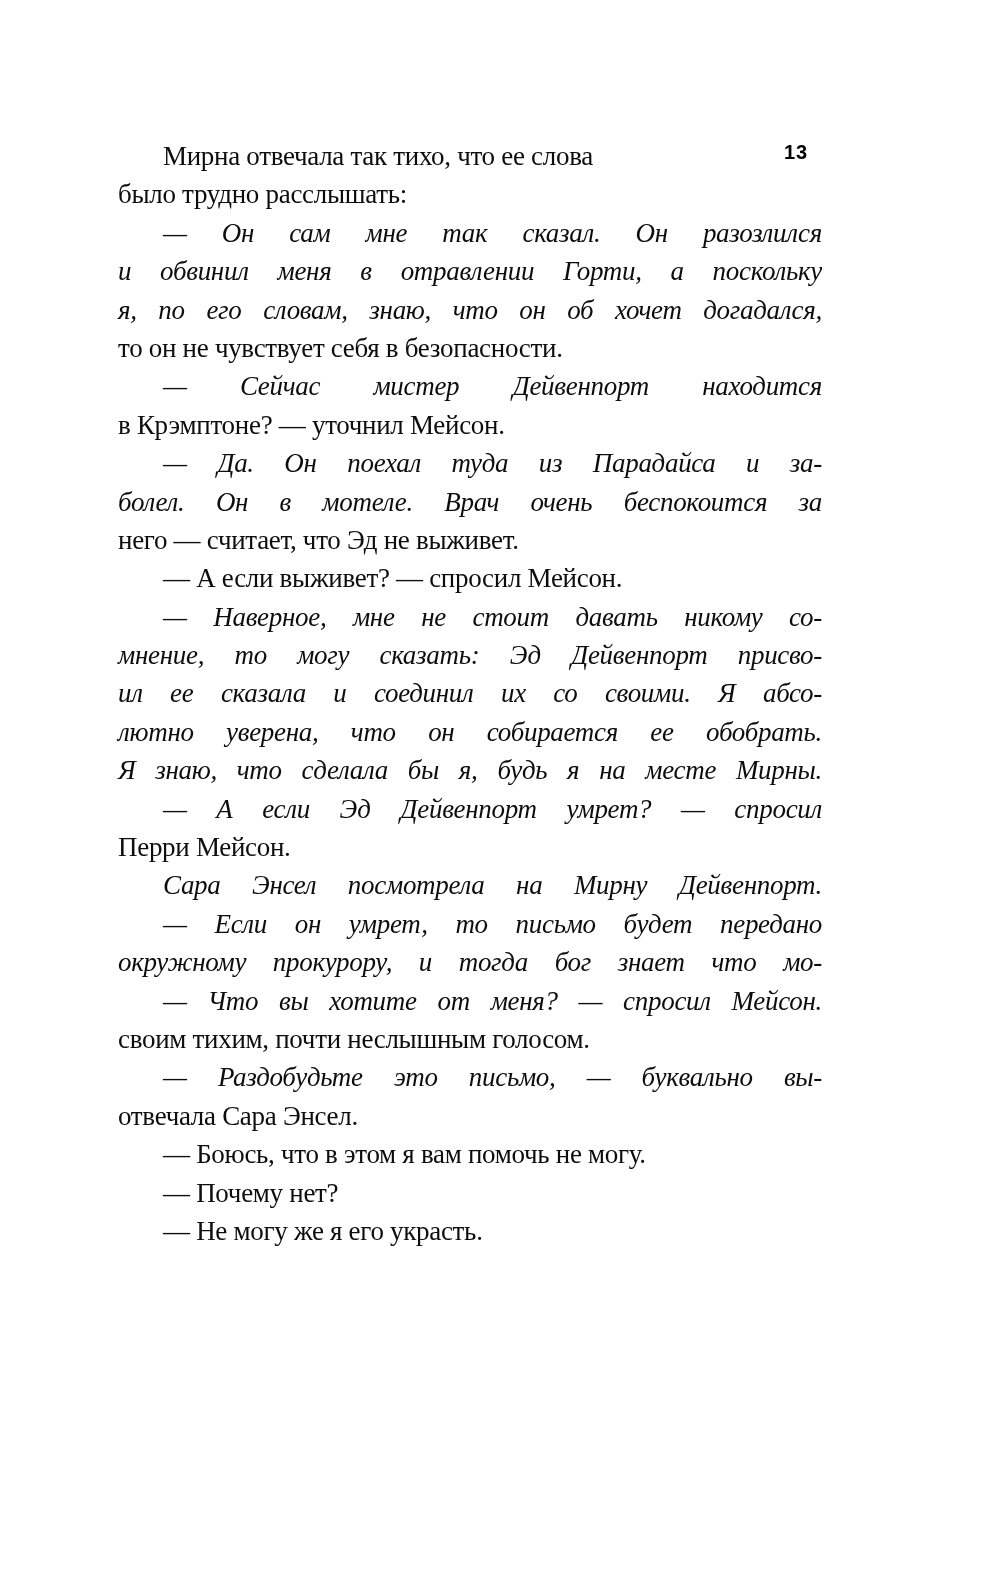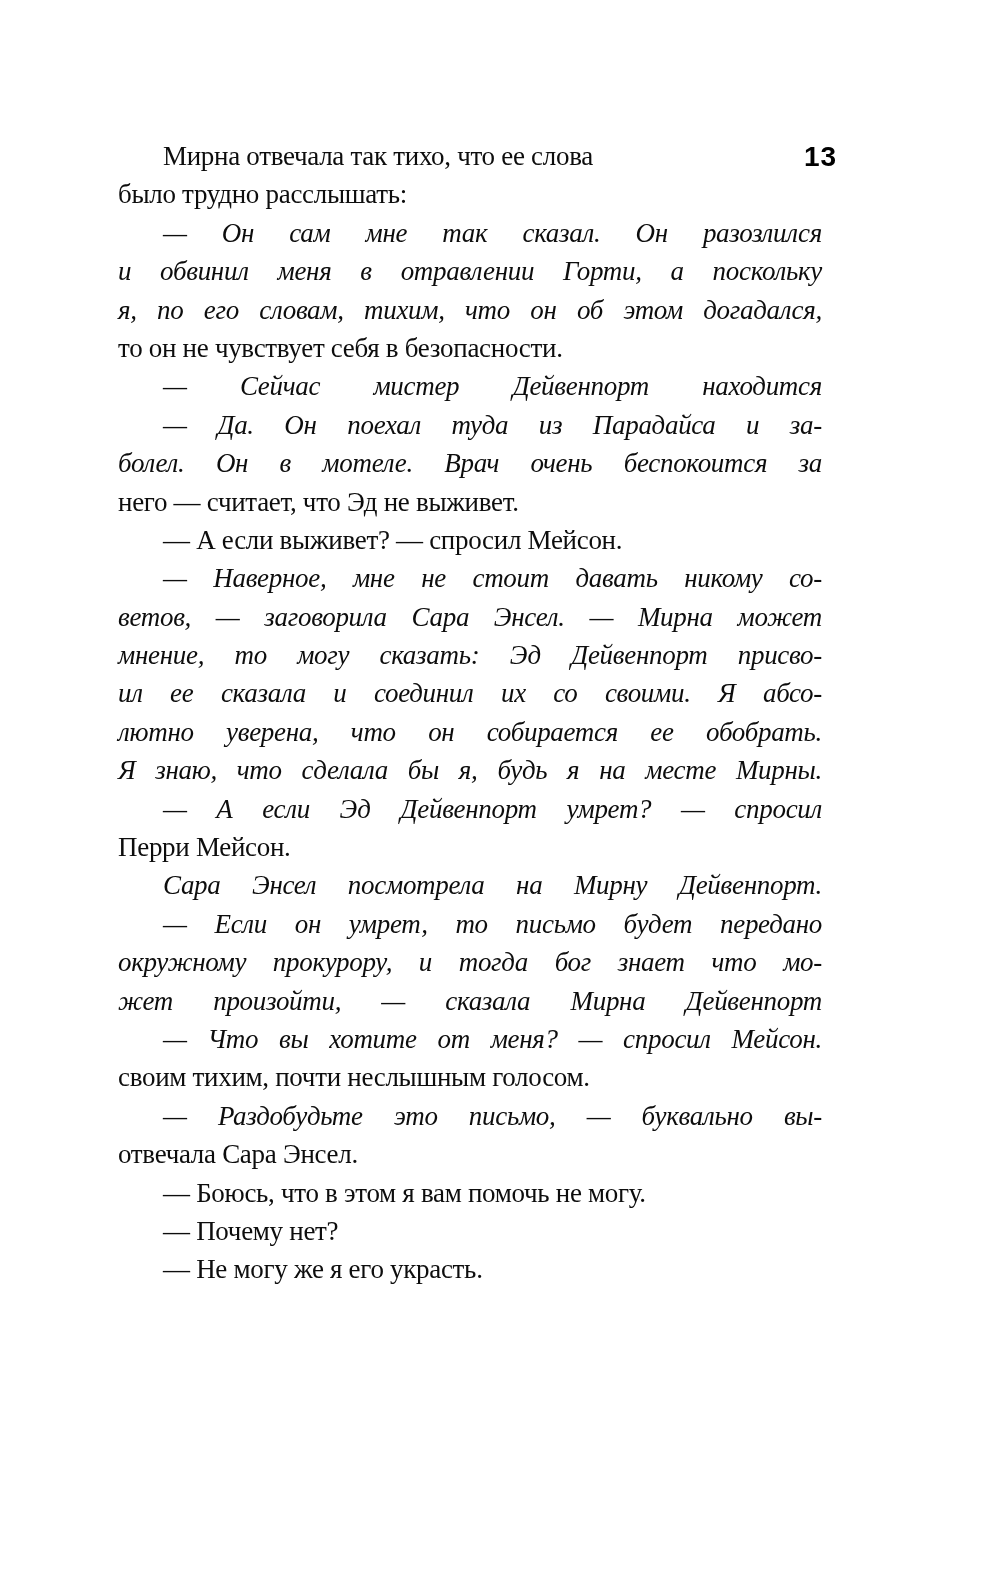--- a/index.html
+++ b/index.html
@@ -19,24 +19,23 @@
     position: absolute;
     inset: 0;
     background: #ffffff;
   }
   .page-number {
     position: absolute;
     left: 784px;
     top: 141px;
     font-family: "Liberation Sans", sans-serif;
     font-weight: 700;
-    font-size: 28px;
+    font-size: 20px;
     letter-spacing: 1px;
     color: #000000;
-    margin-left: 20px;
   }
   .text-column {
     position: absolute;
     left: 118px;
     top: 137px;
     width: 704px;
     font-size: 27px;
     letter-spacing: -0.3px;
   }
   .text-line {
@@ -57,39 +56,38 @@
 </head>
 <body>
 
 <div class="book-page">
   <div class="page-number">13</div>
   <div class="text-column">
       <div class="text-line indent">Мирна отвечала так тихо, что ее слова</div>
       <div class="text-line">было трудно расслышать:</div>
       <div class="text-line indent justify">— Он сам мне так сказал. Он разозлился</div>
       <div class="text-line justify">и обвинил меня в отравлении Горти, а поскольку</div>
-      <div class="text-line justify">я, по его словам, тихим, что он об этом догадался,</div>
+      <div class="text-line justify">я, по его словам, знаю, что он об хочет догадался,</div>
       <div class="text-line">то он не чувствует себя в безопасности.</div>
       <div class="text-line indent justify">— Сейчас мистер Дейвенпорт находится</div>
+      <div class="text-line">в Крэмптоне? — уточнил Мейсон.</div>
       <div class="text-line indent justify">— Да. Он поехал туда из Парадайса и за-</div>
       <div class="text-line justify">болел. Он в мотеле. Врач очень беспокоится за</div>
       <div class="text-line">него — считает, что Эд не выживет.</div>
       <div class="text-line indent">— А если выживет? — спросил Мейсон.</div>
       <div class="text-line indent justify">— Наверное, мне не стоит давать никому со-</div>
-      <div class="text-line justify">ветов, — заговорила Сара Энсел. — Мирна может</div>
       <div class="text-line justify">мнение, то могу сказать: Эд Дейвенпорт присво-</div>
       <div class="text-line justify">ил ее сказала и соединил их со своими. Я абсо-</div>
       <div class="text-line justify">лютно уверена, что он собирается ее обобрать.</div>
       <div class="text-line justify">Я знаю, что сделала бы я, будь я на месте Мирны.</div>
       <div class="text-line indent justify">— А если Эд Дейвенпорт умрет? — спросил</div>
       <div class="text-line">Перри Мейсон.</div>
       <div class="text-line indent justify">Сара Энсел посмотрела на Мирну Дейвенпорт.</div>
       <div class="text-line indent justify">— Если он умрет, то письмо будет передано</div>
       <div class="text-line justify">окружному прокурору, и тогда бог знает что мо-</div>
-      <div class="text-line justify">жет произойти, — сказала Мирна Дейвенпорт</div>
       <div class="text-line indent justify">— Что вы хотите от меня? — спросил Мейсон.</div>
       <div class="text-line">своим тихим, почти неслышным голосом.</div>
       <div class="text-line indent justify">— Раздобудьте это письмо, — буквально вы-</div>
       <div class="text-line">отвечала Сара Энсел.</div>
       <div class="text-line indent">— Боюсь, что в этом я вам помочь не могу.</div>
       <div class="text-line indent">— Почему нет?</div>
       <div class="text-line indent">— Не могу же я его украсть.</div>
     </div>
 </div>
 

